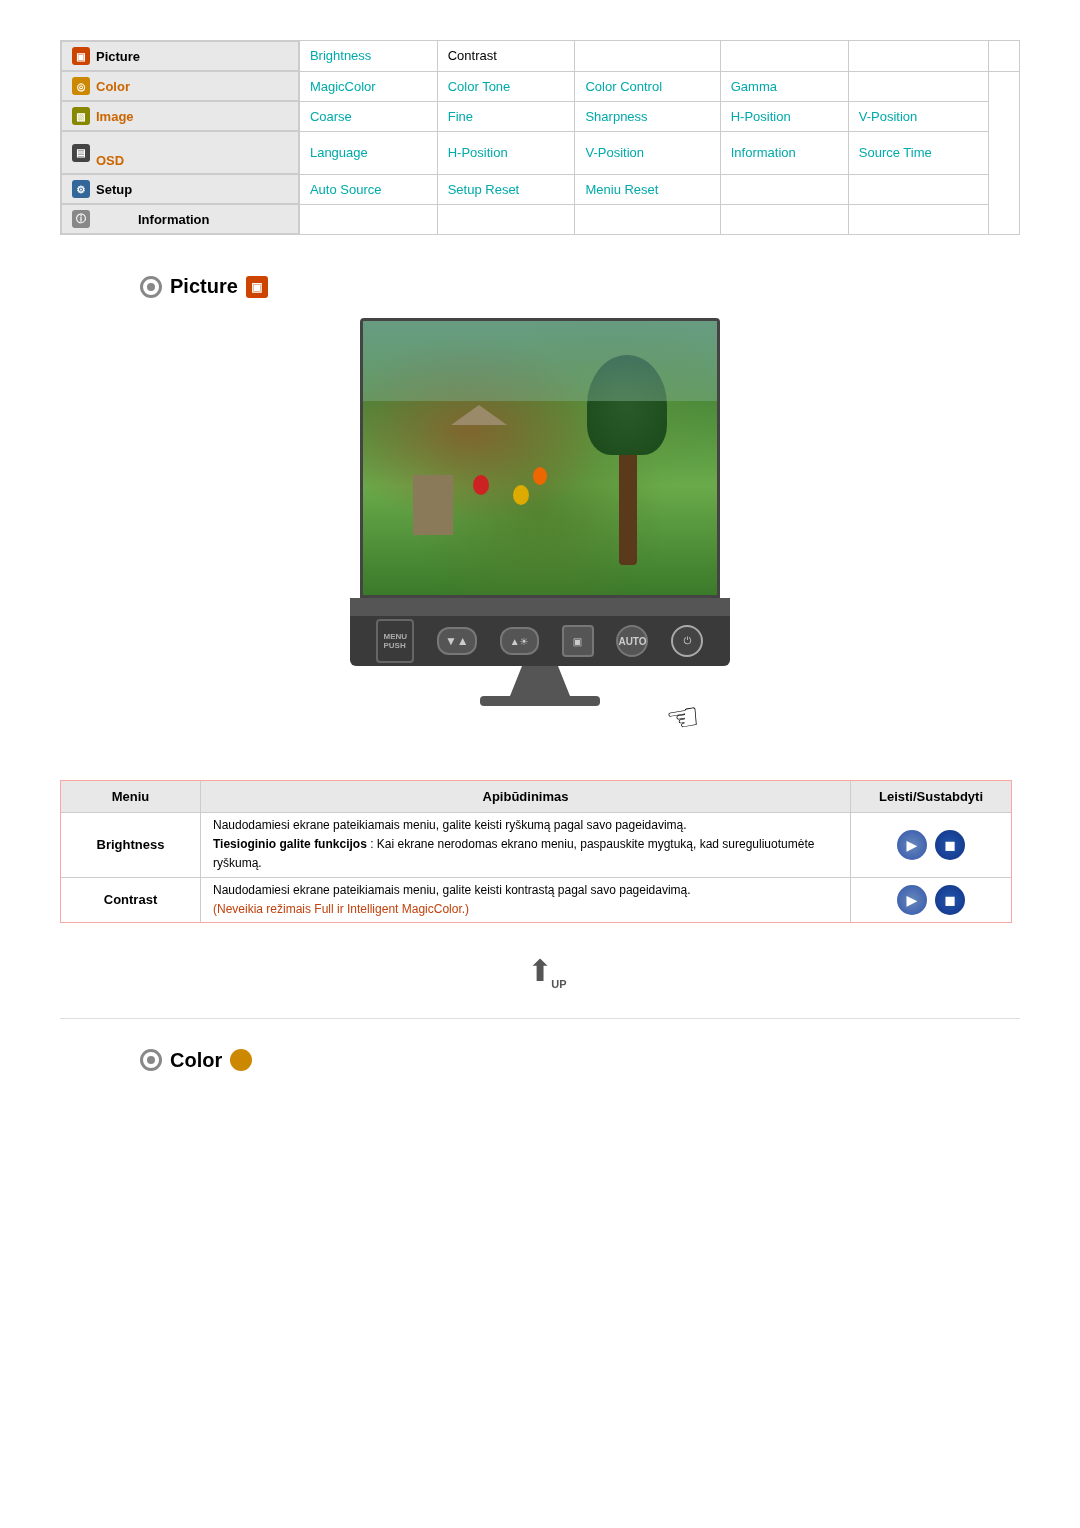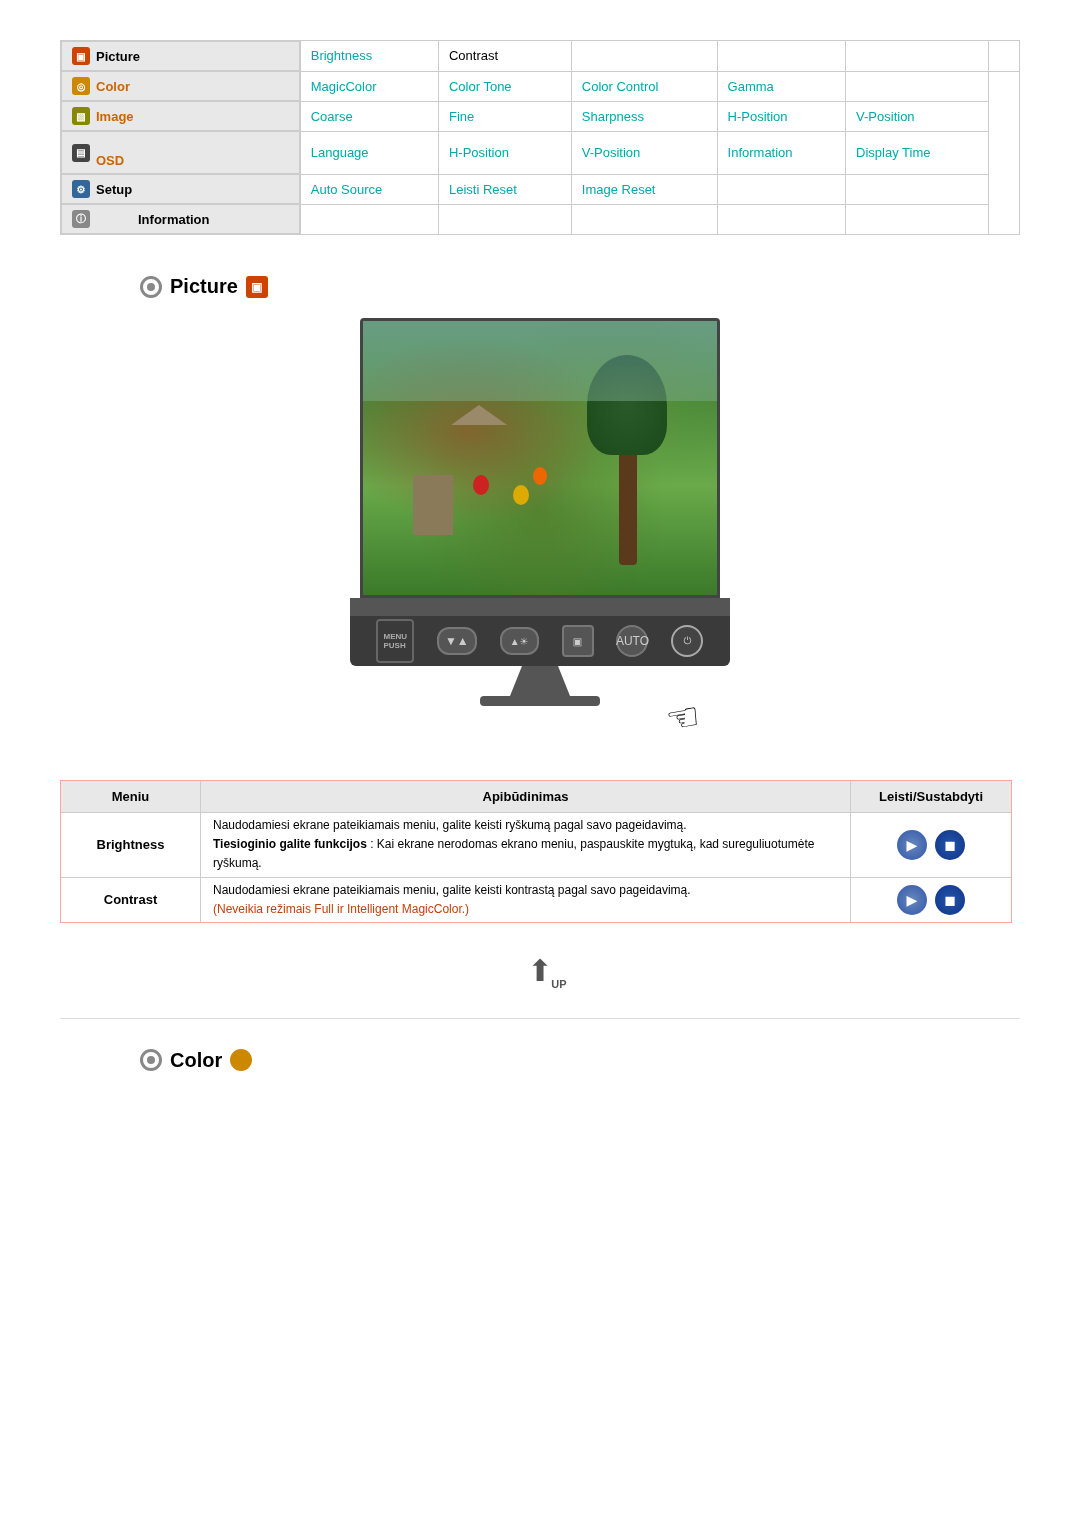--- a/index.html
+++ b/index.html
@@ -343,30 +343,30 @@
     </tr>
     <tr>
       <td style="background:#e8e8e8; font-weight:bold; display:flex; align-items:center; gap:6px; border:1px solid #ccc; padding:5px 10px;">
         <span class="nav-icon icon-osd">▤</span>
         <span style="cursor:pointer; font-weight:bold; color:#cc6600;margin-top:16px;">OSD</span>
       </td>
       <td class="link-cyan">Language</td>
       <td class="link-cyan">H-Position</td>
       <td class="link-cyan">V-Position</td>
       <td class="link-cyan">Information</td>
-      <td class="link-cyan">Display Time</td>
+      <td class="link-cyan">Source Time</td>
     </tr>
     <tr>
       <td style="background:#e8e8e8; font-weight:bold; display:flex; align-items:center; gap:6px; border:1px solid #ccc; padding:5px 10px;">
         <span class="nav-icon icon-setup">⚙</span>
         <span style="cursor:pointer; font-weight:bold;">Setup</span>
       </td>
       <td class="link-cyan">Auto Source</td>
-      <td class="link-cyan">Leisti Reset</td>
-      <td class="link-cyan">Image Reset</td>
+      <td class="link-cyan">Setup Reset</td>
+      <td class="link-cyan">Meniu Reset</td>
       <td></td>
       <td></td>
     </tr>
     <tr>
       <td style="background:#e8e8e8; font-weight:bold; display:flex; align-items:center; gap:6px; border:1px solid #ccc; padding:5px 10px;">
         <span class="nav-icon icon-info" style="background:#888;">ⓘ</span>
         <span style="cursor:pointer; font-weight:bold;padding-left:42px;">Information</span>
       </td>
       <td></td>
       <td></td>
@@ -400,21 +400,21 @@
 
       <div style="position:absolute; top:0; left:0; right:0; height:80px; background:linear-gradient(180deg, #5588aa 0%, #7aaa88 100%); opacity:0.5;"></div>
     </div>
   </div>
   <div class="monitor-base-top"></div>
   <div class="monitor-controls">
     <span class="ctrl-btn-small">MENU<br>PUSH</span>
     <span class="ctrl-btn" style="font-size:12px; padding:0 6px; border-radius:12px; width:auto; height:28px;">▼▲</span>
     <span class="ctrl-btn" style="font-size:10px; padding:0 8px; border-radius:12px; width:auto; height:28px;">▲☀</span>
     <span class="ctrl-btn" style="border-radius:4px;">▣</span>
-    <span class="ctrl-btn" style="font-size:12px; font-weight:normal;">AUTO</span>
+    <span class="ctrl-btn" style="font-size:10px; font-weight:bold;">AUTO</span>
     <span class="ctrl-btn power" style="border-color:#aaa;">⏻</span>
   </div>
   <div class="monitor-stand"></div>
   <div class="monitor-foot"></div>
   <div style="display:flex; justify-content:flex-end; width:380px; padding-right: 30px; margin-top:-10px;">
     <span style="font-size:38px; transform:scaleX(-1) rotate(10deg); display:inline-block;">☞</span>
   </div>
 </div>
 
 <div class="info-table-section">

